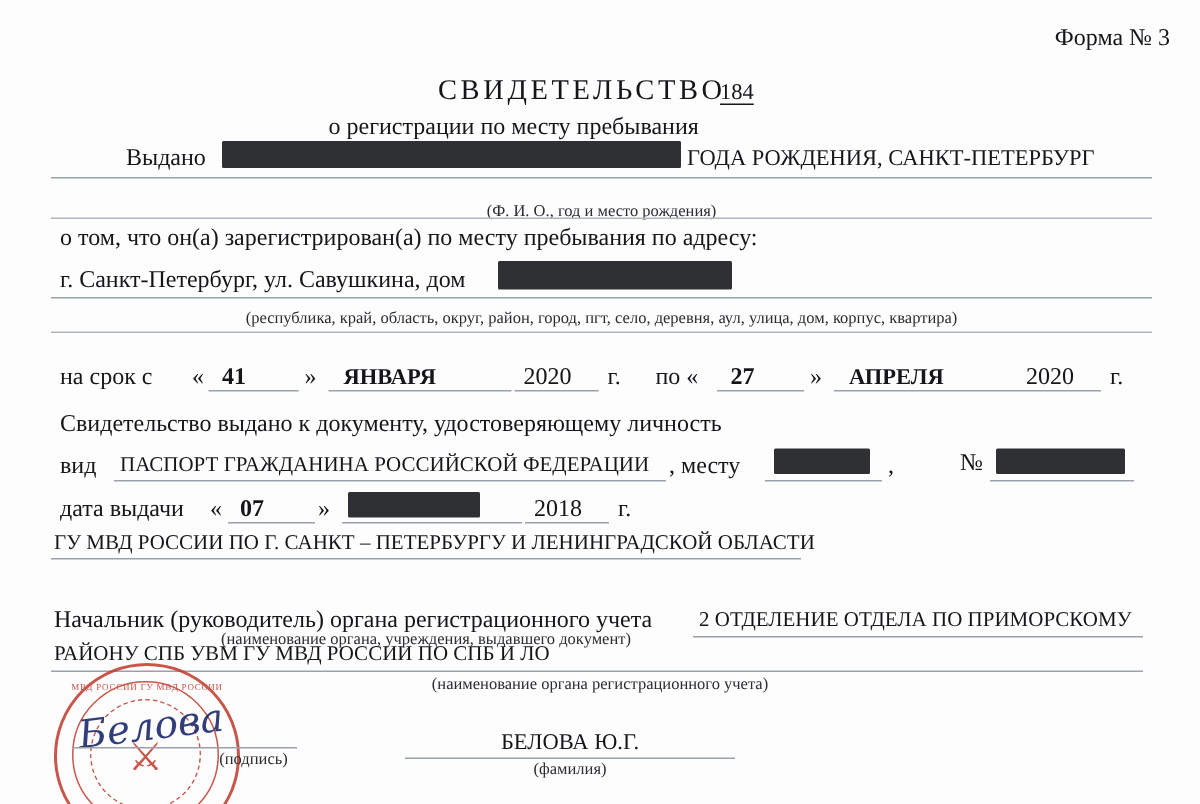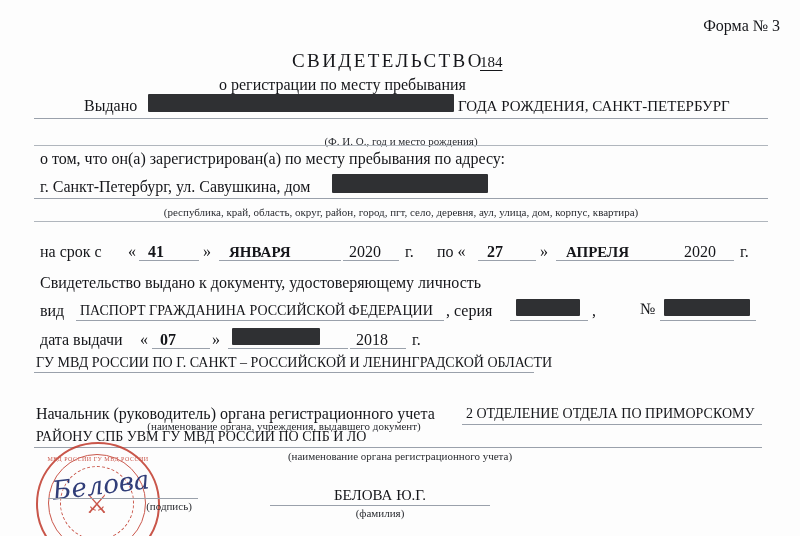--- a/index.html
+++ b/index.html
@@ -178,40 +178,40 @@
   <div class="rule" style="left:556px; top:260px; width:122px;"></div>
   <div class="txt row-label" style="top:243px; left:684px;">2020</div>
   <div class="rule" style="left:678px; top:260px; width:56px;"></div>
   <div class="txt row-label" style="top:243px; left:740px;">г.</div>
 
   <div class="txt row-label" style="top:274px; left:40px;">Свидетельство выдано к документу, удостоверяющему личность</div>
 
   <div class="txt row-label" style="top:302px; left:40px;">вид</div>
   <div class="txt" style="top:303px; left:80px; font-size:14px;">ПАСПОРТ ГРАЖДАНИНА РОССИЙСКОЙ ФЕДЕРАЦИИ</div>
   <div class="rule" style="left:76px; top:320px; width:368px;"></div>
-  <div class="txt row-label" style="top:302px; left:446px;">, серия</div>
+  <div class="txt row-label" style="top:302px; left:446px;">, месту</div>
   <div class="redact" style="left:516px; top:299px; width:64px; height:17px;"></div>
   <div class="rule" style="left:510px; top:320px; width:78px;"></div>
   <div class="txt row-label" style="top:302px; left:592px;">,</div>
   <div class="txt row-label" style="top:300px; left:640px;">№</div>
   <div class="redact" style="left:664px; top:299px; width:86px; height:17px;"></div>
   <div class="rule" style="left:660px; top:320px; width:96px;"></div>
 
   <div class="txt row-label" style="top:331px; left:40px;">дата выдачи</div>
   <div class="txt row-label" style="top:331px; left:140px;">«</div>
   <div class="txt row-label" style="top:331px; left:160px; font-weight:bold;">07</div>
   <div class="rule" style="left:152px; top:348px; width:58px;"></div>
   <div class="txt row-label" style="top:331px; left:212px;">»</div>
   <div class="redact" style="left:232px; top:328px; width:88px; height:17px;"></div>
   <div class="rule" style="left:228px; top:348px; width:120px;"></div>
   <div class="txt row-label" style="top:331px; left:356px;">2018</div>
   <div class="rule" style="left:350px; top:348px; width:56px;"></div>
   <div class="txt row-label" style="top:331px; left:412px;">г.</div>
 
-  <div class="txt" style="top:355px; left:36px; font-size:14px;">ГУ  МВД  РОССИИ  ПО  Г. САНКТ – РОССИЙСКОЙ  И  ЛЕНИНГРАДСКОЙ ОБЛАСТИ</div>
+  <div class="txt" style="top:355px; left:36px; font-size:14px;">ГУ  МВД  РОССИИ  ПО  Г. САНКТ – ПЕТЕРБУРГУ  И  ЛЕНИНГРАДСКОЙ ОБЛАСТИ</div>
   <div class="rule" style="left:34px; top:372px; width:500px;"></div>
   <div class="tiny-label" style="left:34px; top:374px; width:500px;margin-top:46px;">(наименование органа, учреждения, выдавшего документ)</div>
 
   <div class="txt row-label" style="top:405px; left:36px;">Начальник (руководитель) органа регистрационного учета</div>
   <div class="txt" style="top:406px; left:466px; font-size:14px;">2 ОТДЕЛЕНИЕ ОТДЕЛА  ПО ПРИМОРСКОМУ</div>
   <div class="rule" style="left:462px; top:424px; width:300px;"></div>
   <div class="txt" style="top:429px; left:36px; font-size:14px;">РАЙОНУ СПБ УВМ  ГУ  МВД  РОССИИ  ПО СПБ  И  ЛО</div>
   <div class="rule" style="left:34px; top:447px; width:728px;"></div>
   <div class="tiny-label" style="left:160px; top:450px; width:480px;">(наименование органа регистрационного учета)</div>
 

